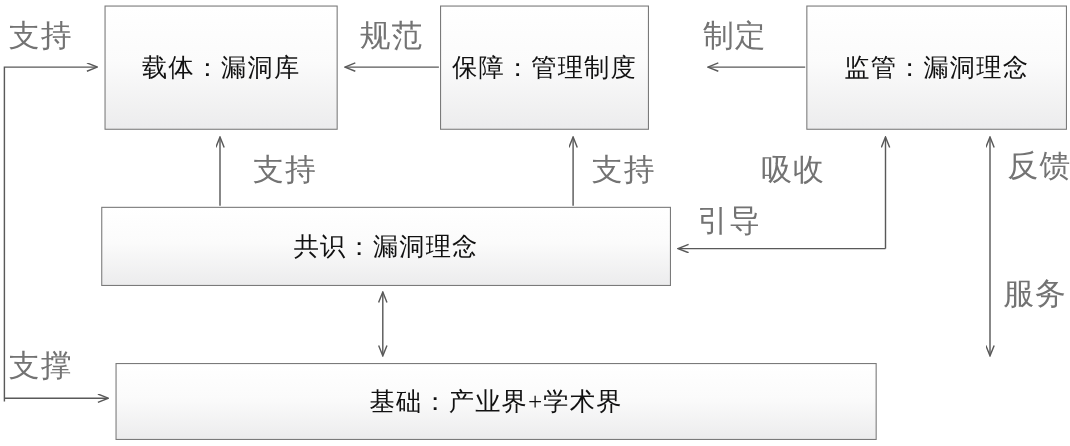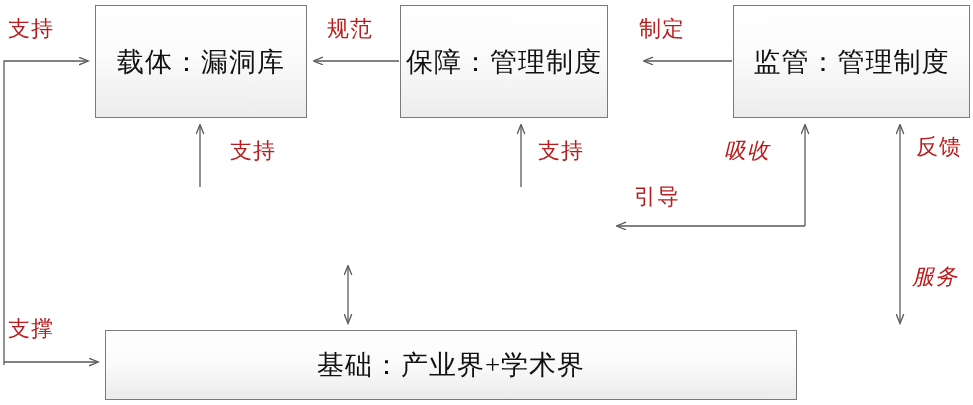--- a/index.html
+++ b/index.html
@@ -24,31 +24,31 @@
   }
   .node {
     position: absolute;
     box-sizing: border-box;
     border: 1px solid #7a7a7a;
     background: linear-gradient(to bottom, #ffffff 0%, #fbfbfb 45%, #ececed 100%);
     display: flex;
     align-items: center;
     justify-content: center;
     color: #111111;
-    font-size: 27px;
+    font-size: 23px;
     letter-spacing: 1px;
     z-index: 3;
   }
   .node span {
     white-space: nowrap;
   }
   .edge-label {
     position: absolute;
-    color: #b91c1c;
-    font-size: 22px;
+    color: #737373;
+    font-size: 28px;
     letter-spacing: 1px;
     white-space: nowrap;
     z-index: 4;
   }
 </style>
 </head>
 <body>
 
 <div id="canvas">
 
@@ -82,47 +82,50 @@
       <path d="M900,323 L900,125" marker-start="url(#arrowrev)" marker-end="url(#arrow)"></path>
 
       <path d="M348,323 L348,266" marker-start="url(#arrowrev)" marker-end="url(#arrow)"></path>
     </g>
   </svg>
 
   <div class="node" style="left:95px; top:5px; width:212px; height:113px;">
     <span>载体：漏洞库</span>
   </div>
 
-  <div class="node" style="left:400px; top:5px; width:208px; height:113px;">
+  <div class="node" style="left:400px; top:5px; width:190px; height:113px;">
     <span>保障：管理制度</span>
   </div>
 
   <div class="node" style="left:733px; top:5px; width:237px; height:113px;">
-    <span>监管：管理制度</span>
+    <span>监管：漏洞理念</span>
   </div>
 
+  <div class="node" style="left:92px; top:188px; width:518px; height:72px;">
+    <span>共识：漏洞理念</span>
+  </div>
 
   <div class="node" style="left:105px; top:330px; width:692px; height:70px;">
     <span>基础：产业界+学术界</span>
   </div>
 
   <div class="edge-label" style="left:8px; top:14px;">支持</div>
 
   <div class="edge-label" style="left:327px; top:14px;text-align:center;">规范</div>
 
   <div class="edge-label" style="left:639px; top:14px;">制定</div>
 
   <div class="edge-label" style="left:230px; top:136px;">支持</div>
 
   <div class="edge-label" style="left:538px; top:136px;">支持</div>
 
-  <div class="edge-label" style="left:724px; top:136px;font-style:italic;">吸收</div>
+  <div class="edge-label" style="left:692px; top:136px;">吸收</div>
 
   <div class="edge-label" style="left:634px; top:182px;font-family:Liberation Mono, monospace;">引导</div>
 
   <div class="edge-label" style="left:916px; top:132px;">反馈</div>
 
-  <div class="edge-label" style="left:912px; top:262px;font-style:italic;">服务</div>
+  <div class="edge-label" style="left:912px; top:248px;">服务</div>
 
 
   <div class="edge-label" style="left:8px; top:314px;">支撑</div>
 
 </div>
 
 </body></html>

